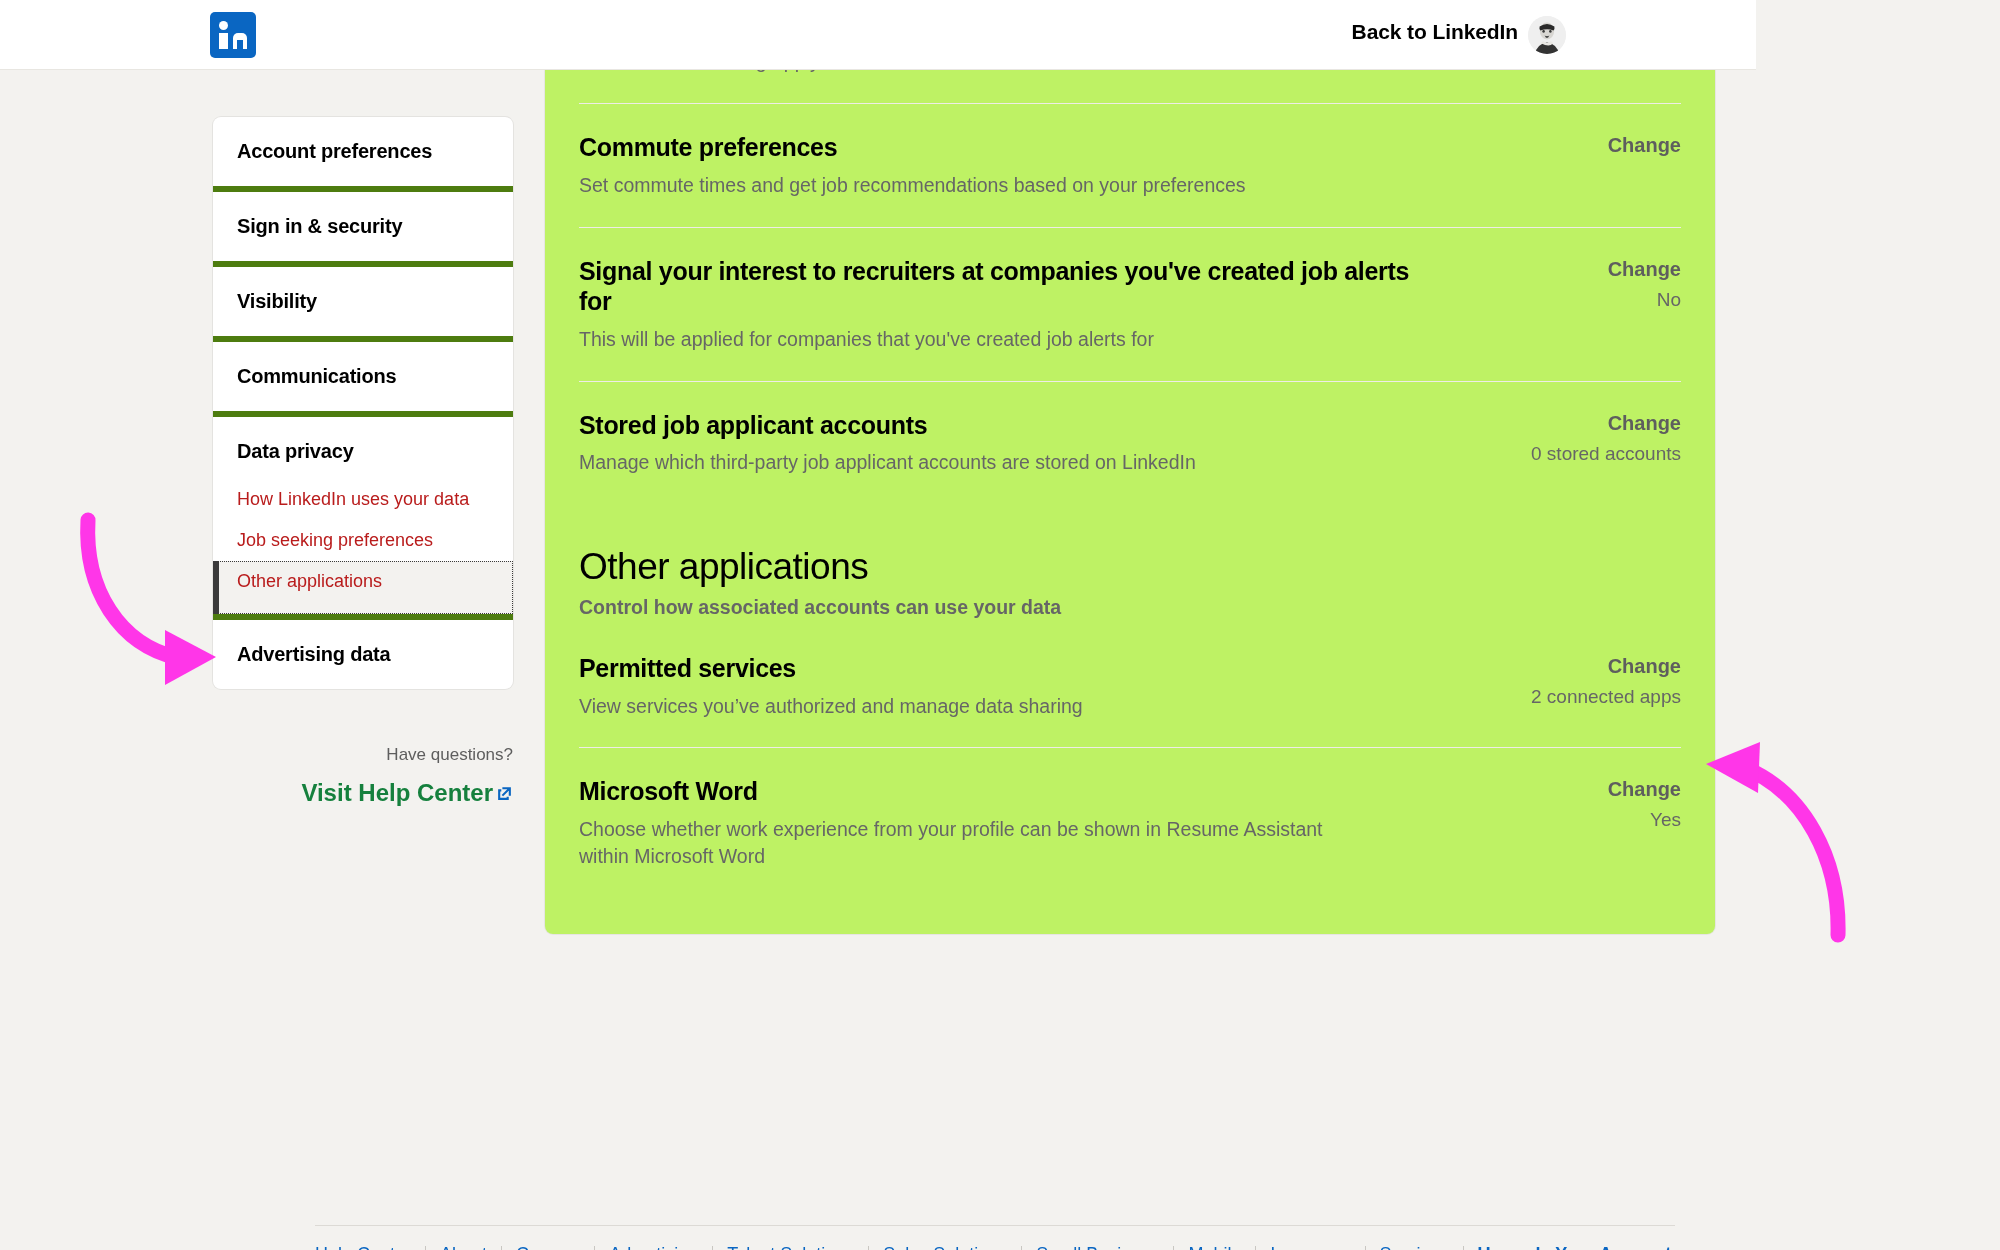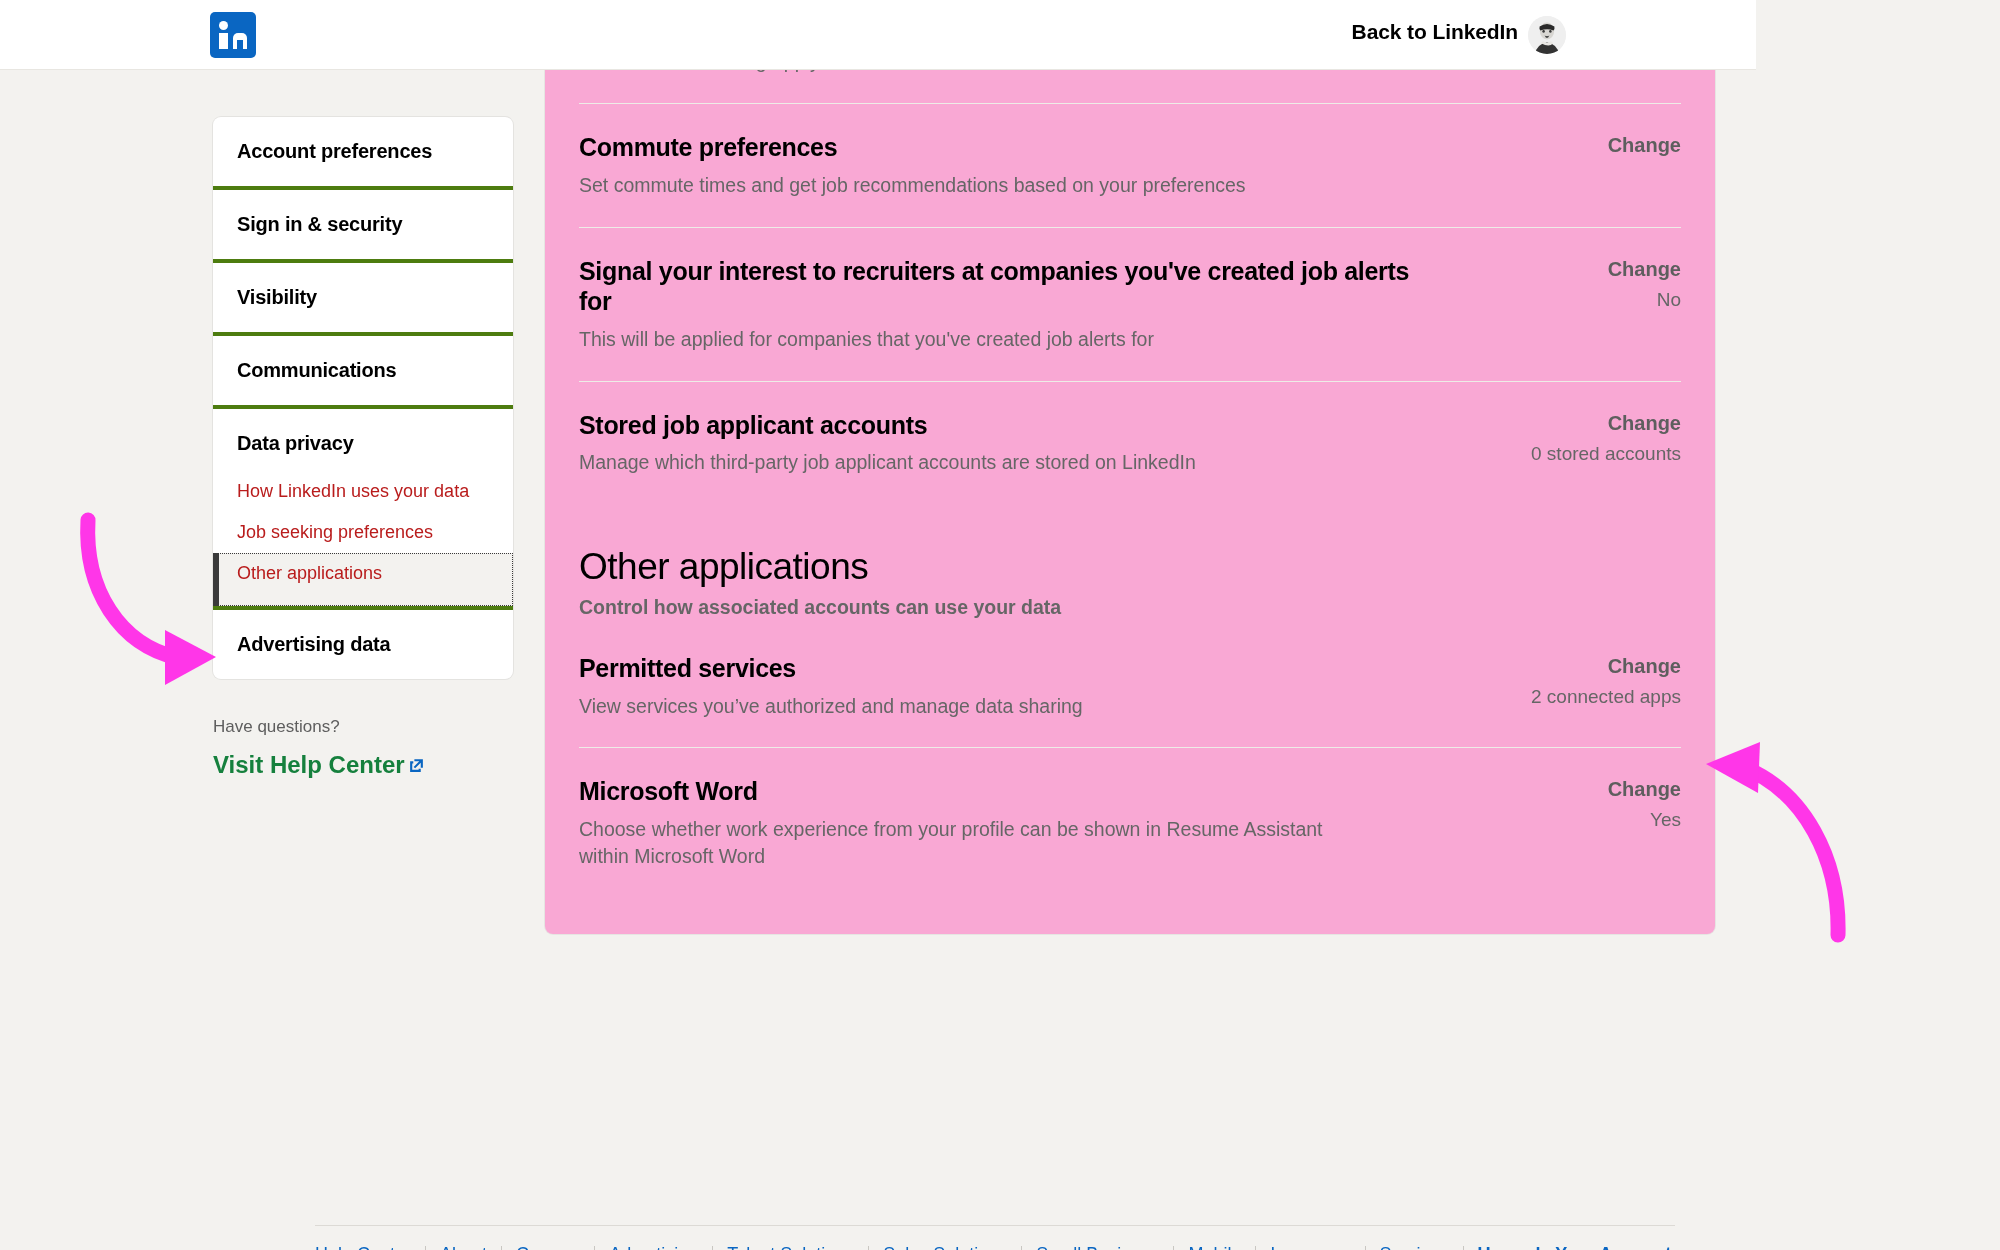--- a/index.html
+++ b/index.html
@@ -61,21 +61,21 @@
   .sidebar {
     position: absolute; left: 213px; top: 47px;
     width: 300px;
   }
   .nav-card {
     background: #ffffff;
     border-radius: 8px;
     box-shadow: 0 0 0 1px rgba(0,0,0,0.06);
     overflow: hidden;
   }
-  .nav-group { border-bottom: 4px solid #4d7c0f; }
+  .nav-group { border-bottom: 6px solid #4d7c0f; }
   .nav-group:last-child { border-bottom: none; }
   .nav-top {
     padding: 23px 24px 23px 24px;
     font-size: 20px; font-weight: bold; color: #000;
     cursor: pointer; letter-spacing: -0.2px;
   }
   .nav-group.has-sub .nav-top { padding-bottom: 16px; }
   .nav-sub {
     font-size: 18px; color: #b91c1c;
     padding: 10px 24px 10px 24px;
@@ -84,32 +84,32 @@
   .nav-sub.last { padding-bottom: 22px; }
   .nav-sub.selected {
     background: #f3f2ef;
     outline: 1.5px dotted #3a3a3a;
     outline-offset: -1px;
   }
   .nav-sub.selected::before {
     content: ""; position: absolute; left: 0; top: 0;
     width: 6px; height: 100%; background: #3a3a3a;
   }
-  .help-block { margin-top: 38px; padding-left: 0px; }
+  .help-block { margin-top: 56px; padding-left: 0px; text-align: right; }
   .help-q { font-size: 17px; color: #5e5e5e; }
   .help-link {
     margin-top: 14px; display: inline-flex; align-items: center; gap: 3px;
     font-size: 24px; font-weight: bold; color: #15803d; cursor: pointer;
   }
 
   
   .main-card {
     position: absolute; left: 545px; top: -70px;
     width: 1170px;
-    background: #f9a8d4;
+    background: #bef264;
     border-radius: 0 0 8px 8px;
     box-shadow: 0 0 0 1px rgba(0,0,0,0.05);
     padding: 0 0 36px 0;
   }
   .rows { padding: 0 34px; }
   .row {
     display: flex; align-items: flex-start;
     padding: 28px 0 28px 0;
     border-bottom: 1px solid #eeece7;
   }

